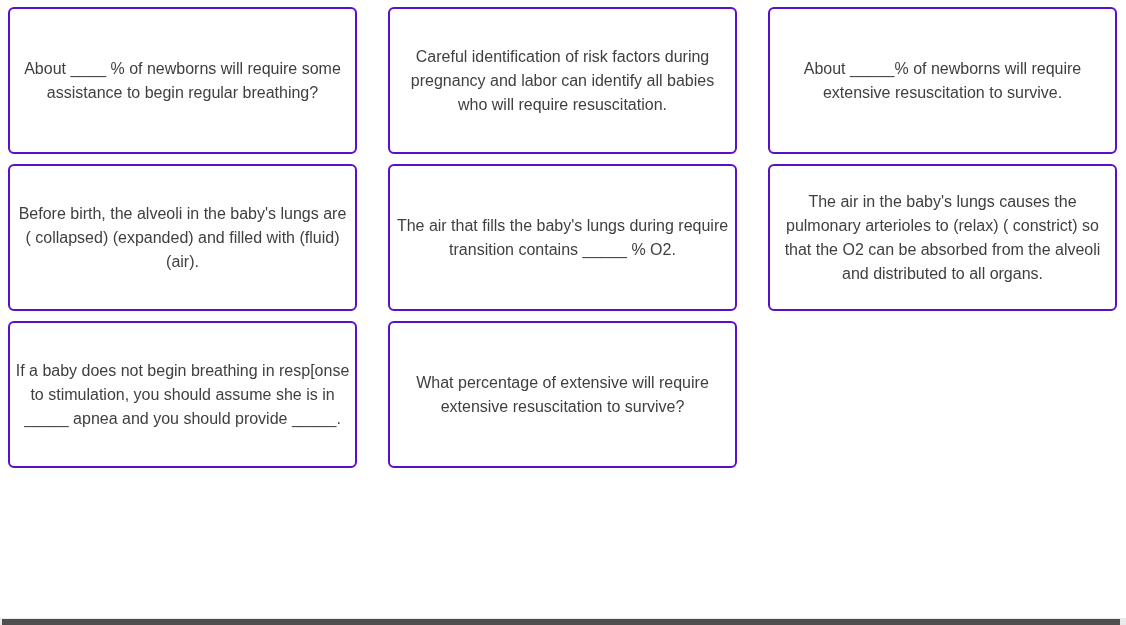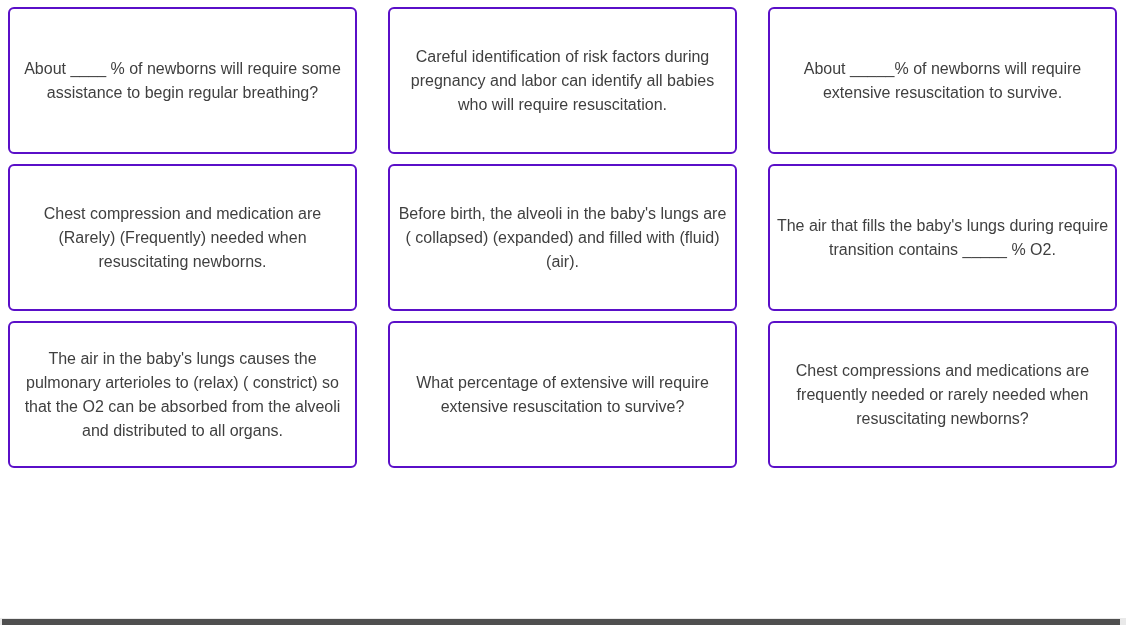--- a/index.html
+++ b/index.html
@@ -65,34 +65,31 @@
   <div class="flashcard">
     <p>About ____ % of newborns will require some assistance to begin regular breathing?</p>
   </div>
   <div class="flashcard">
     <p>Careful identification of risk factors during pregnancy and labor can identify all babies who will require resuscitation.</p>
   </div>
   <div class="flashcard">
     <p>About _____% of newborns will require extensive resuscitation to survive.</p>
   </div>
   <div class="flashcard">
-    <p>Chest compression and medication are (Rarely) (Frequently) needed when resuscitating newborns.</p>
-  </div>
-  <div class="flashcard">
     <p>Before birth, the alveoli in the baby's lungs are ( collapsed) (expanded) and filled with (fluid) (air).</p>
   </div>
   <div class="flashcard">
     <p>The air that fills the baby's lungs during require transition contains _____ % O2.</p>
   </div>
   <div class="flashcard">
     <p>The air in the baby's lungs causes the pulmonary arterioles to (relax) ( constrict) so that the O2 can be absorbed from the alveoli and distributed to all organs.</p>
   </div>
   <div class="flashcard">
-    <p>What percentage of extensive will require extensive resuscitation to survive?</p>
+    <p>If a baby does not begin breathing in resp[onse to stimulation, you should assume she is in _____ apnea and you should provide _____.</p>
   </div>
   <div class="flashcard">
-    <p>Chest compressions and medications are frequently needed or rarely needed when resuscitating newborns?</p>
+    <p>What percentage of extensive will require extensive resuscitation to survive?</p>
   </div>
 </div>
 
 <div class="hscrollbar">
   <div class="thumb"></div>
 </div>
 
 </body></html>

